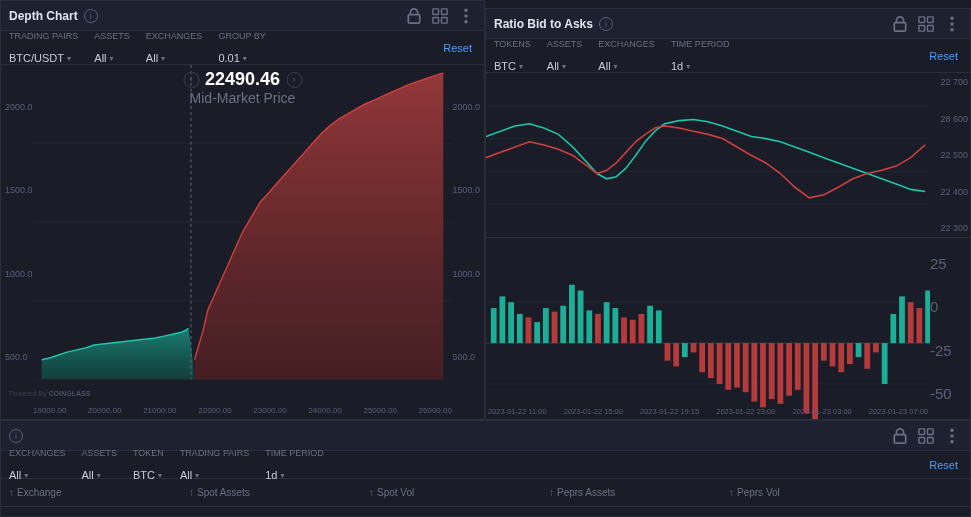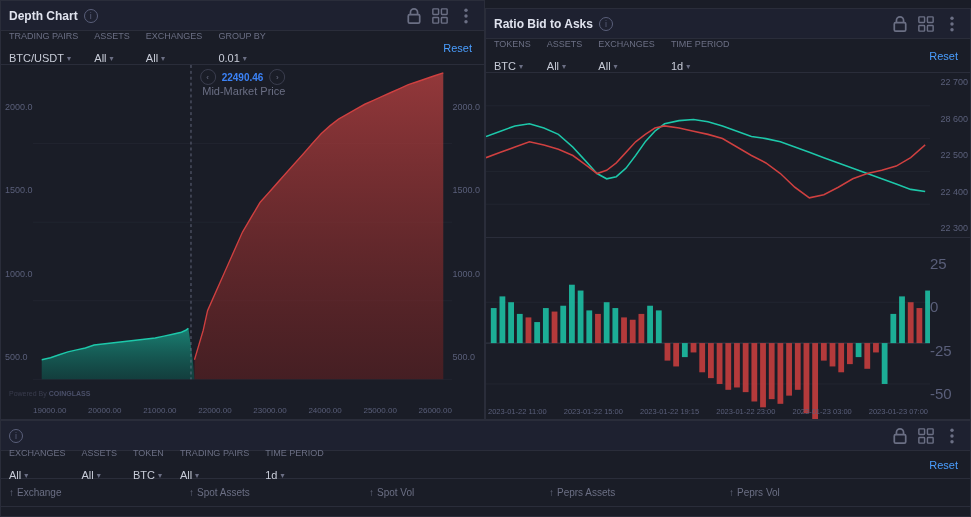--- a/index.html
+++ b/index.html
@@ -130,29 +130,29 @@
     }
 
     .mid-market-price-row {
       display: flex;
       align-items: center;
       gap: 6px;
       justify-content: center;
     }
 
     .mid-price-value {
-      font-size: 10px;
+      font-size: 18px;
       font-weight: 600;
-      color: #3b82f6;
+      color: #ffffff;
     }
 
     .mid-price-sub {
-      font-size: 11px;
+      font-size: 14px;
       color: #6b6f84;
-      text-align: right;
+      text-align: center;
     }
 
     .nav-arrow {
       width: 16px;
       height: 16px;
       border-radius: 50%;
       border: 1px solid #3a3d4e;
       display: flex;
       align-items: center;
       justify-content: center;

